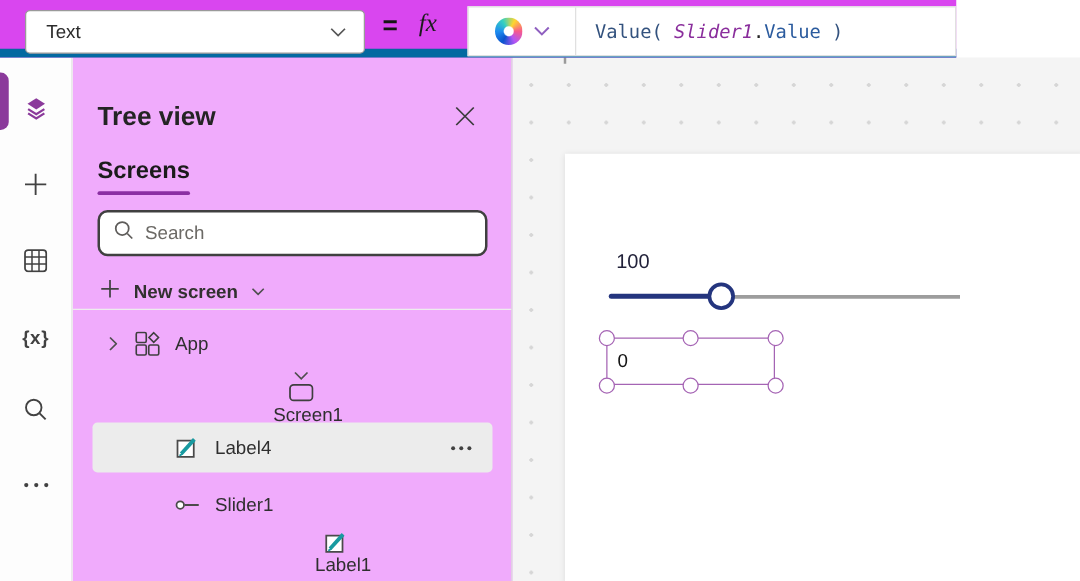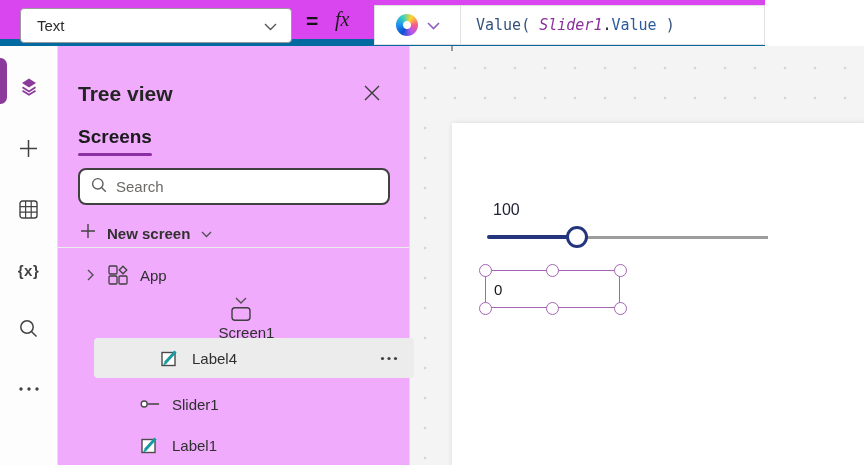--- a/index.html
+++ b/index.html
@@ -61,21 +61,20 @@
   .panel-div { position:absolute; left:0; right:0; top:201px; height:1px; background:#ededed; }
 
   .trow { position:absolute; left:0; width:100%; height:42px; display:flex; align-items:center; font-size:15px; color:#2f2f2f; cursor:pointer; }
   .trow .chev { width:12px; display:flex; justify-content:center; margin-right:12px; }
   .trow .ticon { width:20px; height:20px; margin-right:12px; display:flex; align-items:center; justify-content:center; }
   .row-root { padding-left:26px; }
   .row-child { padding-left:82px; }
   .row-selected {
     left:16px; width:320px; height:40px; background:#ececec; border-radius:4px;
     padding-left:66px;
-    margin-left:20px;
   }
   .row-more { margin-left:auto; padding-right:16px; letter-spacing:2px; color:#424242; display:flex; align-items:center; }
 
   
   .canvas {
     position:absolute; left:410px; top:46px; right:0; bottom:0;
     background-color:#f4f4f4;
     background-image:radial-gradient(circle, #d6d6d6 1.5px, rgba(0,0,0,0) 1.6px);
     background-size:30px 30px; background-position:0px 7px;
   }
@@ -263,21 +262,21 @@
     <div class="trow row-child" style="top:337px;">
       <span class="ticon">
         <svg width="20" height="12" viewBox="0 0 20 12">
           <circle cx="4.2" cy="6" r="3" fill="#fff" stroke="#4a4a4a" stroke-width="1.4"></circle>
           <path d="M7.6 6 H19" stroke="#4a4a4a" stroke-width="1.6"></path>
         </svg>
       </span>
       <span>Slider1</span>
     </div>
 
-    <div class="trow row-child" style="top:378px;">
+    <div class="trow row-child" style="top:378px;flex-direction:column;">
       <span class="ticon">
         <svg width="20" height="20" viewBox="0 0 20 20">
           <rect x="2" y="4.5" width="13" height="13" fill="#fff" stroke="#4a4a4a" stroke-width="1.4"></rect>
           <path d="M5 15 L15.5 3.5" stroke="#189aa0" stroke-width="3"></path>
           <path d="M3.6 16.6 L6 15" stroke="#189aa0" stroke-width="1.6"></path>
         </svg>
       </span>
       <span>Label1</span>
     </div>
   </div>

